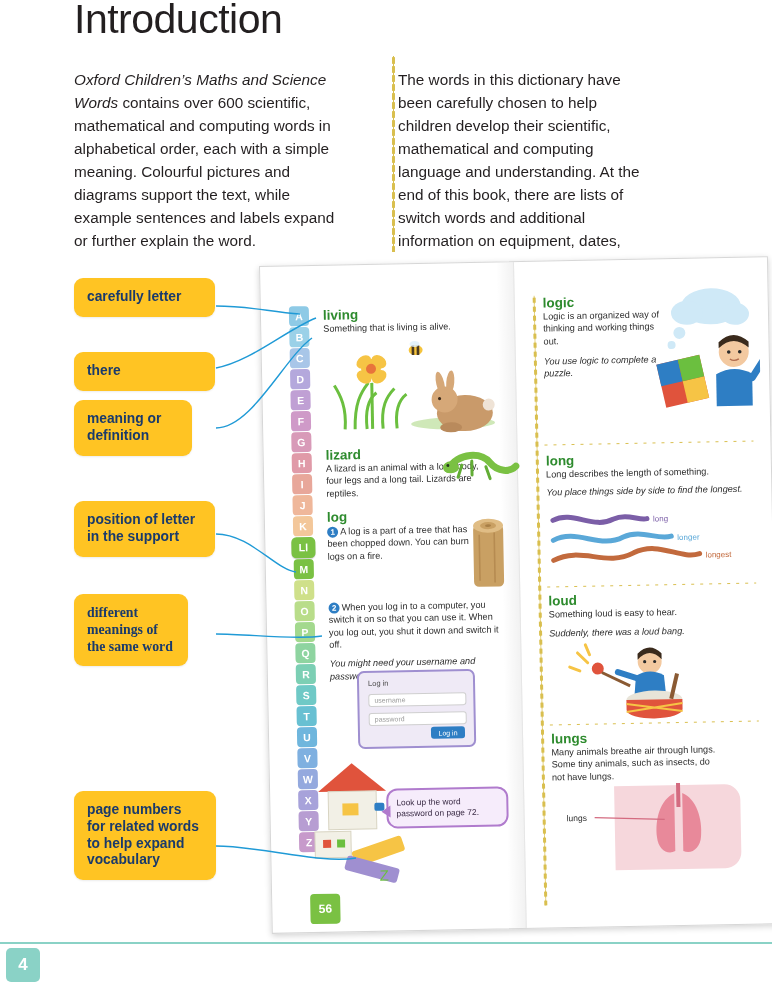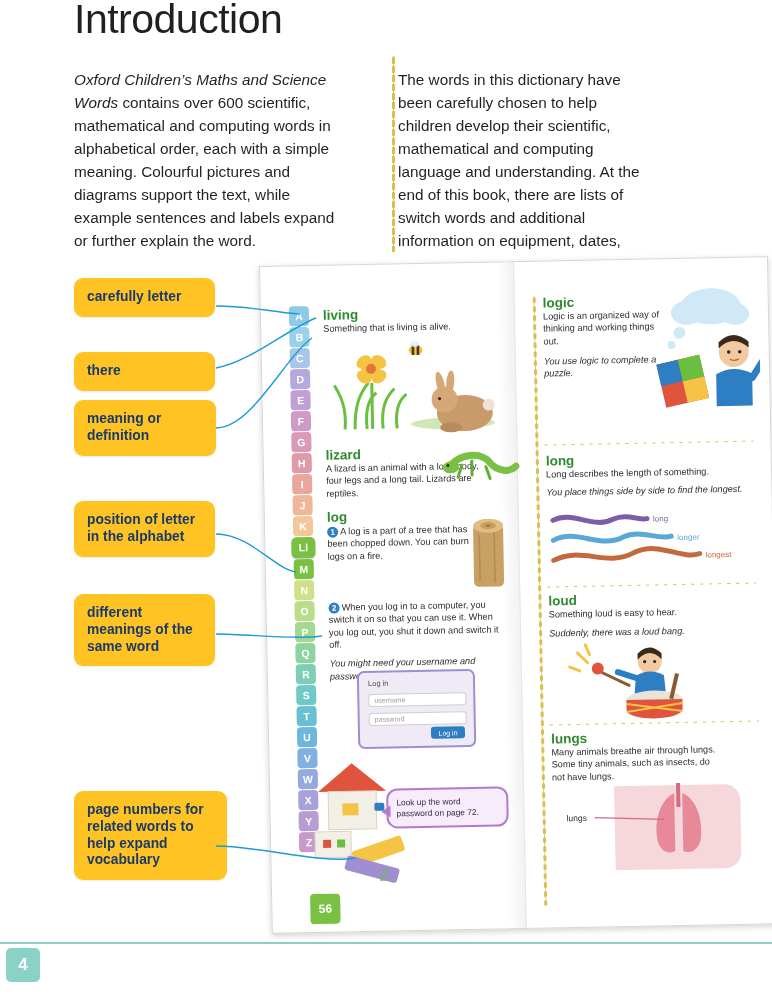--- a/index.html
+++ b/index.html
@@ -401,24 +401,24 @@
       <path d="M128 14 c14 6 20 26 18 44 c-1 12 -10 18 -18 14 z" fill="#e8899a"></path>
       <rect x="122" y="4" width="4" height="24" fill="#d46b80"></rect>
       <text x="12" y="40" font-size="8.5" font-family="Liberation Sans, sans-serif" fill="#2c2c2c">lungs</text>
       <path d="M40 37 L110 40" stroke="#d46b80" stroke-width="1.2" fill="none"></path>
     </svg>
   </div>
 </div>
 
 <div class="callout" style="left:74px; top:278px; width:141px;">carefully letter</div>
 <div class="callout" style="left:74px; top:352px; width:141px;">there</div>
-<div class="callout" style="left:74px; top:400px; width:142px;">meaning or definition</div>
-<div class="callout" style="left:74px; top:501px; width:141px;">position of letter in the alphabet</div>
-<div class="callout" style="left:74px; top:594px; width:141px;">different meanings of the same word</div>
-<div class="callout" style="left:74px; top:791px; width:153px;">page numbers for related words to help expand vocabulary</div>
+<div class="callout" style="left:74px; top:400px; width:118px;">meaning or definition</div>
+<div class="callout" style="left:74px; top:501px; width:141px;">position of letter in the support</div>
+<div class="callout" style="left:74px; top:594px; width:114px;font-family:Liberation Serif, serif;">different meanings of the same word</div>
+<div class="callout" style="left:74px; top:791px; width:142px;">page numbers for related words to help expand vocabulary</div>
 
 <svg class="connector" style="left:0; top:0;" width="772" height="1000">
   <path d="M216 306 C250 306 270 312 300 314"></path>
   <path d="M216 368 C250 362 286 330 316 318"></path>
   <path d="M216 428 C252 428 284 358 312 338"></path>
   <path d="M216 534 C250 534 276 570 296 572"></path>
   <path d="M216 634 C248 634 296 640 322 636"></path>
   <path d="M216 846 C260 846 320 864 356 858"></path>
 </svg>
 

